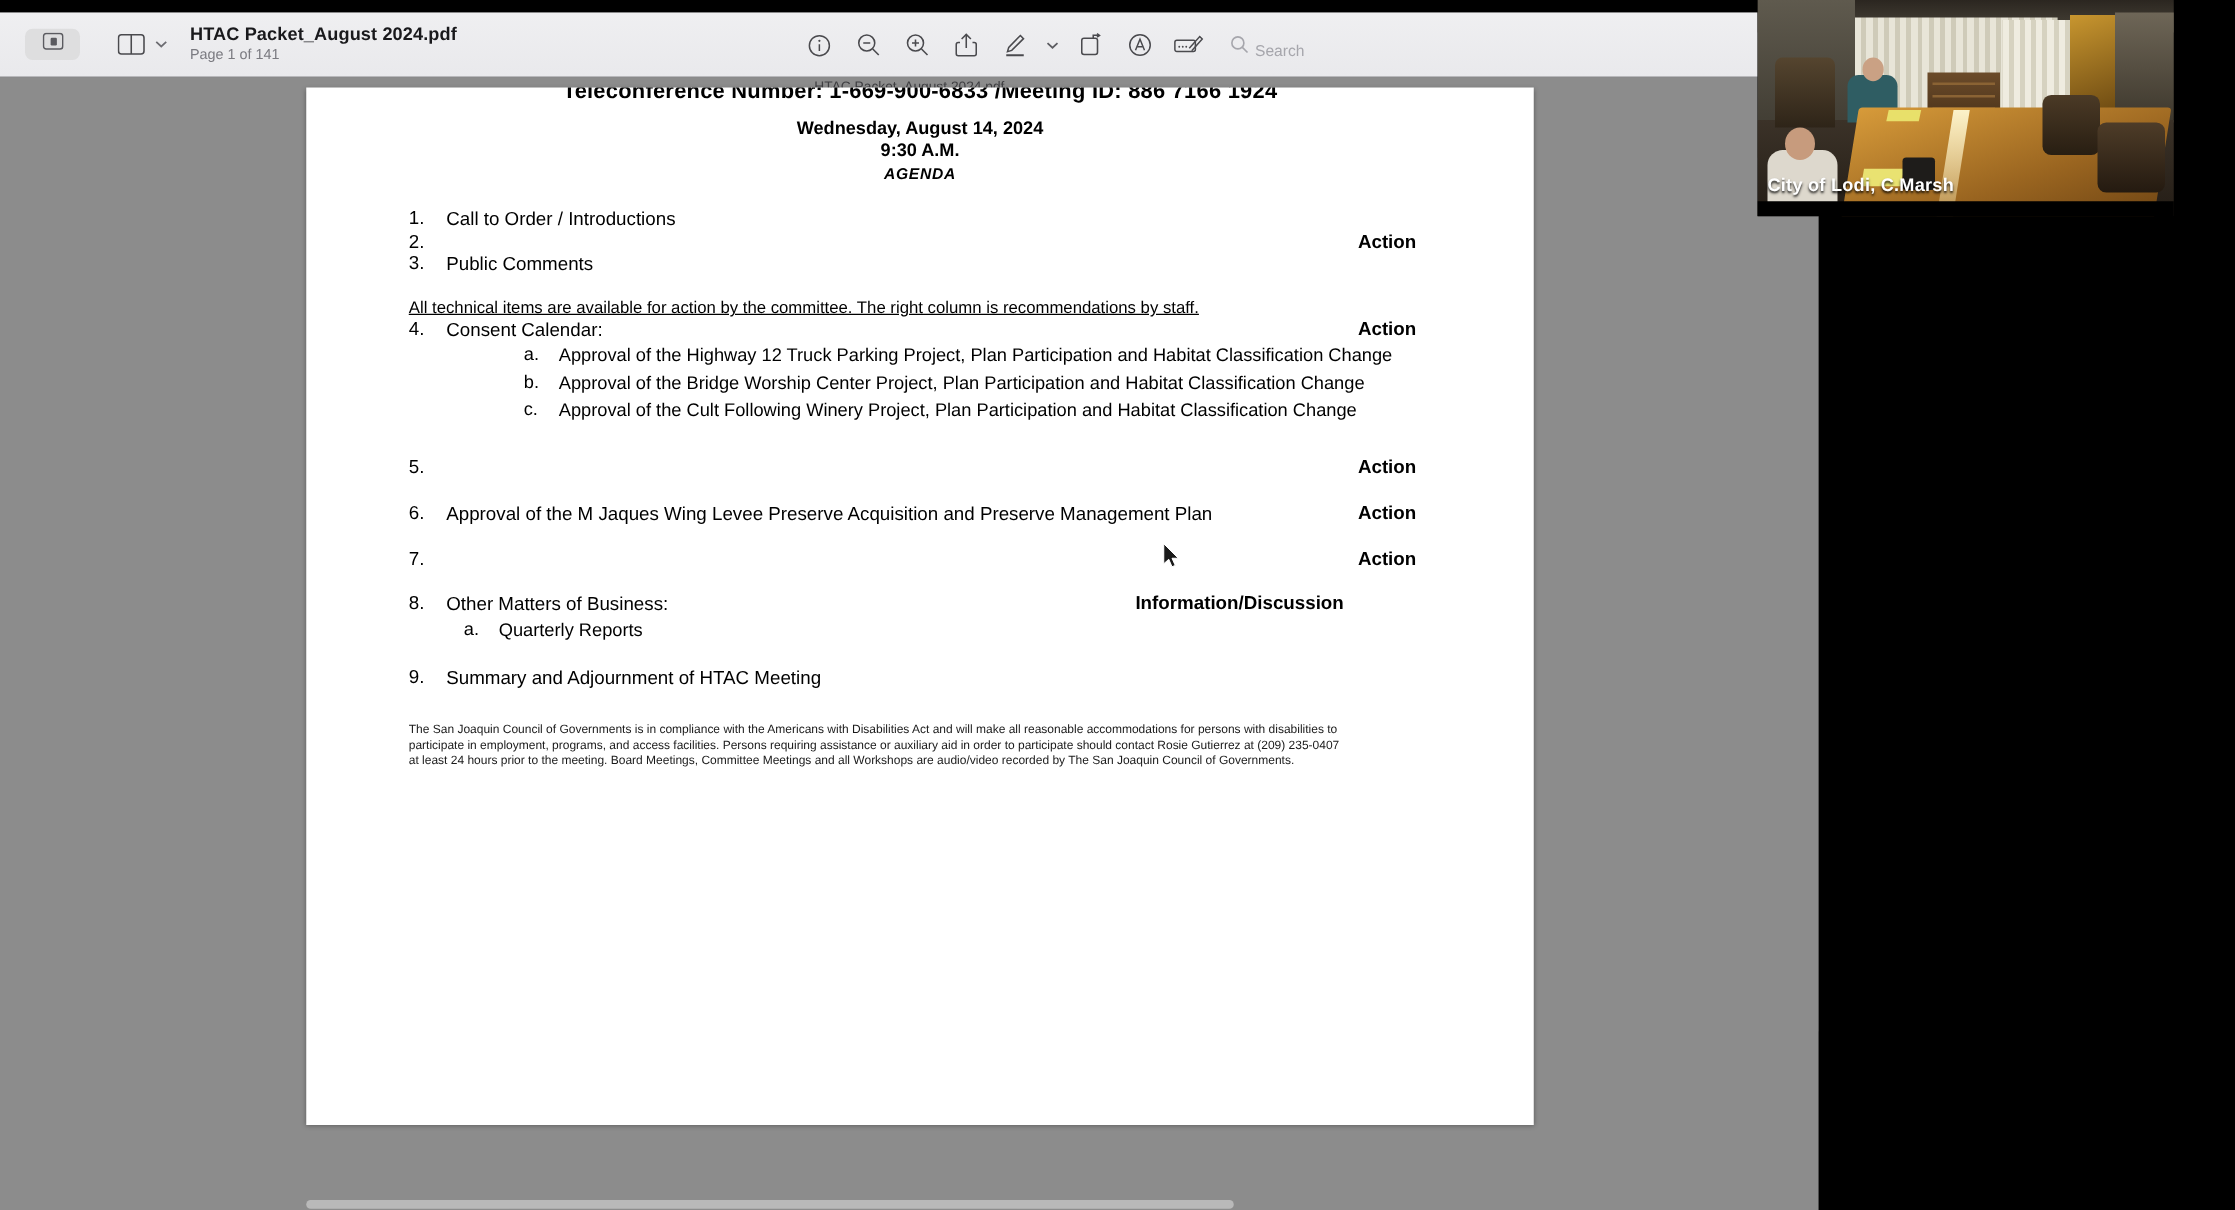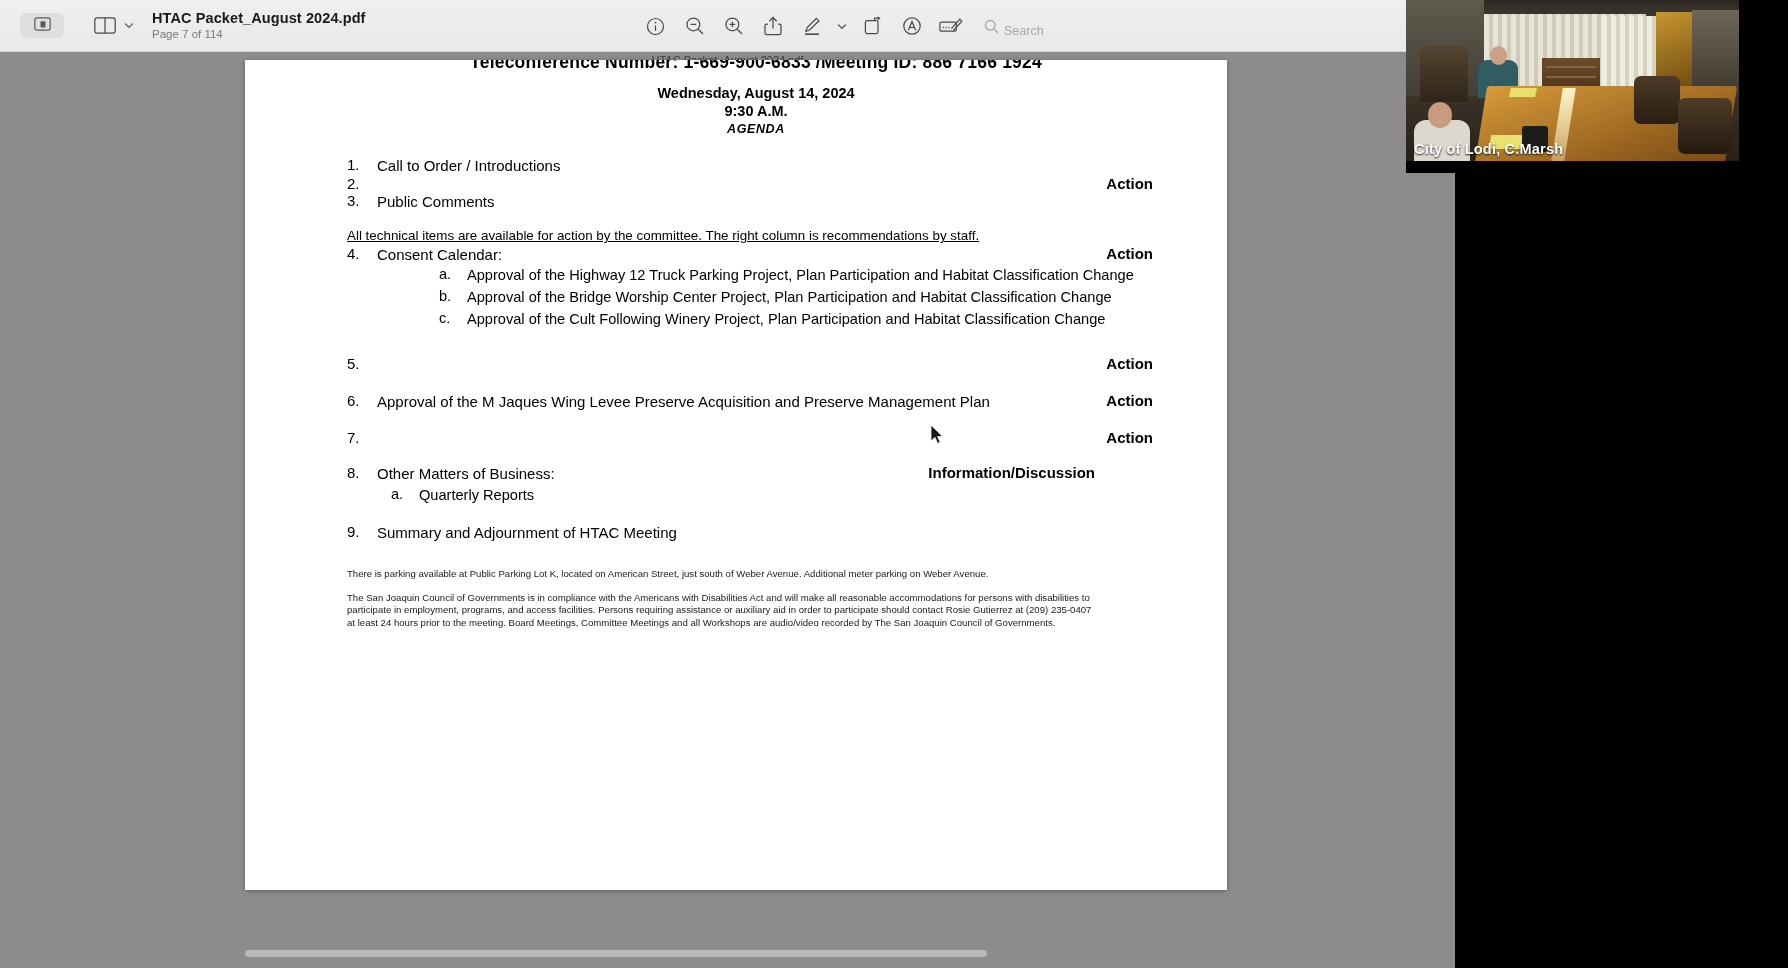--- a/index.html
+++ b/index.html
@@ -5,21 +5,21 @@
   * { margin:0; padding:0; box-sizing:border-box; }
   html, body {
     width:1788px; height:968px;
     background:#000;
     font-family:"Liberation Sans", sans-serif;
     overflow:hidden;
   }
 
   
   #share-frame {
-    position:absolute; left:0; top:0;
+    position:absolute; left:0; top:10px;
     width:1455px; height:815px;
     background:#404040;
   }
 
   
   #toolbar {
     position:absolute; left:0; top:0;
     width:1455px; height:52px;
     background:linear-gradient(180deg,#efeff1 0%,#e9e9ec 100%);
     border-bottom:1px solid #d2d2d6;
@@ -69,21 +69,21 @@
     text-align:center; font-size:11px; color:#3f3f42;
     padding-top:2px;
   }
   #page-sheet {
     position:absolute; left:245px; top:8px;
     width:982px; height:830px;
     background:#ffffff;
     box-shadow:0 1px 4px rgba(0,0,0,.35);
     overflow:hidden;
   }
-  #page-inner { position:relative; width:982px; padding:0 0 0 0; color:#000;margin-left:20px; }
+  #page-inner { position:relative; width:982px; padding:0 0 0 0; color:#000; }
 
   
   .hdr-cut {
     text-align:center; font-size:17.5px; font-weight:bold;
     margin-top:-8px; letter-spacing:.2px;
     white-space:nowrap;
   }
   .hdr-line {
     text-align:center; font-size:14.5px; font-weight:bold;
     margin-top:2px;
@@ -223,21 +223,21 @@
       </svg>
     </div>
     <div id="sidebar-chevron" class="tb-iconbtn">
       <svg width="10" height="7" viewBox="0 0 10 7" fill="none" stroke="#6d6d72" stroke-width="1.4">
         <polyline points="1,1.5 5,5.2 9,1.5"></polyline>
       </svg>
     </div>
 
     <div id="doc-meta">
       <div id="doc-title">HTAC Packet_August 2024.pdf</div>
-      <div id="doc-page">Page 7 of 114</div>
+      <div id="doc-page">Page 1 of 141</div>
     </div>
 
     <div id="tool-cluster">
 
       <div class="tb-iconbtn">
         <svg width="19" height="19" viewBox="0 0 19 19" fill="none" stroke="#4a4a4e" stroke-width="1.2">
           <circle cx="9.5" cy="9.5" r="8"></circle>
           <circle cx="9.5" cy="5.6" r="0.9" fill="#4a4a4e" stroke="none"></circle>
           <line x1="9.5" y1="8.4" x2="9.5" y2="13.8"></line>
         </svg>
@@ -406,21 +406,20 @@
           </div>
 
           <div class="gap" style="height:18px;"></div>
 
           <div class="row">
             <div class="num">9.</div>
             <div class="txt">Summary and Adjournment of HTAC Meeting</div>
           </div>
 
           <div id="foot">
-            <div class="foot-p">There is parking available at Public Parking Lot K, located on American Street, just south of Weber Avenue.  Additional meter parking on Weber Avenue.</div>
             <div class="foot-p">The San Joaquin Council of Governments is in compliance with the Americans with Disabilities Act and will make all reasonable accommodations for persons with disabilities to participate in employment, programs, and access facilities.  Persons requiring assistance or auxiliary aid in order to participate should contact Rosie Gutierrez at (209) 235-0407 at least 24 hours prior to the meeting. Board Meetings, Committee Meetings and all Workshops are audio/video recorded by The San Joaquin Council of Governments.</div>
           </div>
 
         </div>
       </div>
     </div>
 
     <div id="hscroll-track">
       <div id="hscroll-thumb"></div>
     </div>

